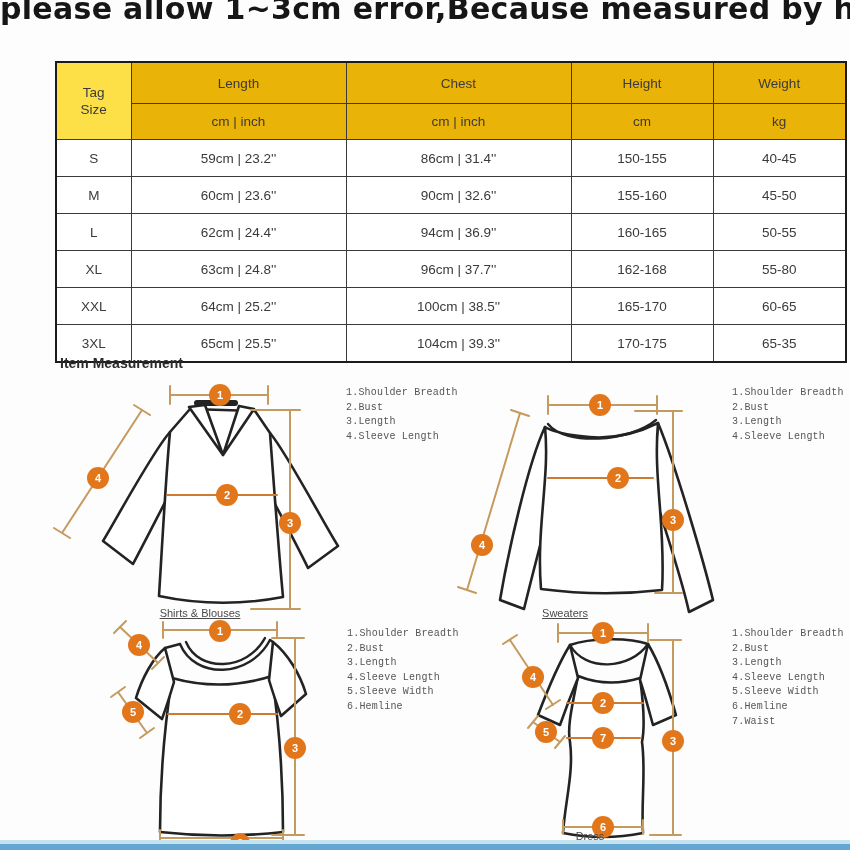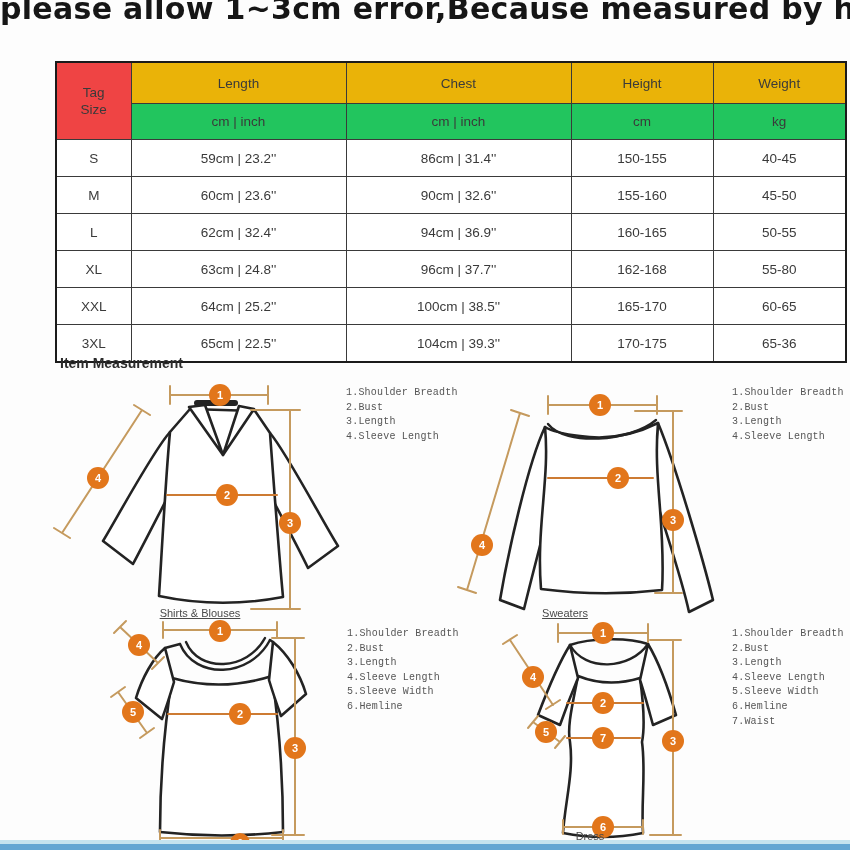--- a/index.html
+++ b/index.html
@@ -13,23 +13,23 @@
     font-family:"DejaVu Sans",sans-serif;white-space:nowrap;
   }
   table.size{
     position:absolute;left:55px;top:61px;width:790px;
     border-collapse:collapse;table-layout:fixed;
     font-size:13.5px;color:#3a3a3a;text-align:center;
     border:2px solid #1b1b1b;
   }
   table.size th,table.size td{border:1px solid #3a3a3a;font-weight:400;padding:0;}
   table.size .lab{background:#eab308;height:40px;}
-  table.size .unit{background:#22c55e;height:35px;}
+  table.size .unit{background:#eab308;height:35px;}
   table.size tbody td{height:36px;background:#fff;}
-  td.corner{background:#ef4444;}
+  td.corner{background:#fde047;}
   .corner-inner{width:36px;margin:0 auto;line-height:17px;}
   .section-label{
     position:absolute;left:60px;top:355px;font-size:14px;font-weight:bold;color:#2b2b2b;
   }
   .legend{position:absolute;font-size:10px;color:#555;line-height:14.6px;letter-spacing:.2px;font-family:Liberation Mono, monospace;}
   #legend1{left:346px;top:386px;}
   #legend2{left:732px;top:386px;}
   #legend3{left:347px;top:627px;}
   #legend4{left:732px;top:627px;}
   .caption{position:absolute;font-size:11px;color:#4a4a4a;text-align:center;text-decoration:underline;}
@@ -90,45 +90,45 @@
       </tr>
       <tr>
         <td>M</td>
         <td>60cm | 23.6''</td>
         <td>90cm | 32.6''</td>
         <td>155-160</td>
         <td>45-50</td>
       </tr>
       <tr>
         <td>L</td>
-        <td>62cm | 32.4''</td>
+        <td>62cm | 24.4''</td>
         <td>94cm | 36.9''</td>
         <td>160-165</td>
         <td>50-55</td>
       </tr>
       <tr>
         <td>XL</td>
         <td>63cm | 24.8''</td>
         <td>96cm | 37.7''</td>
         <td>162-168</td>
         <td>55-80</td>
       </tr>
       <tr>
         <td>XXL</td>
         <td>64cm | 25.2''</td>
         <td>100cm | 38.5''</td>
         <td>165-170</td>
         <td>60-65</td>
       </tr>
       <tr>
         <td>3XL</td>
-        <td>65cm | 22.5''</td>
+        <td>65cm | 25.5''</td>
         <td>104cm | 39.3''</td>
         <td>170-175</td>
-        <td>65-36</td>
+        <td>65-35</td>
       </tr>
     </tbody>
 </table>
 
 <div class="section-label">Item Measurement</div>
 
 <svg id="svg-shirt" width="300" height="242" viewBox="0 0 300 242">
   <g>
     <path class="g" d="M115,54 C98,73 62,140 48,163 L78,186 C92,160 116,112 126,94 Z"></path>
     <path class="g" d="M215,55 C232,75 270,148 283,168 L253,190 C240,163 214,115 205,98 Z"></path>

